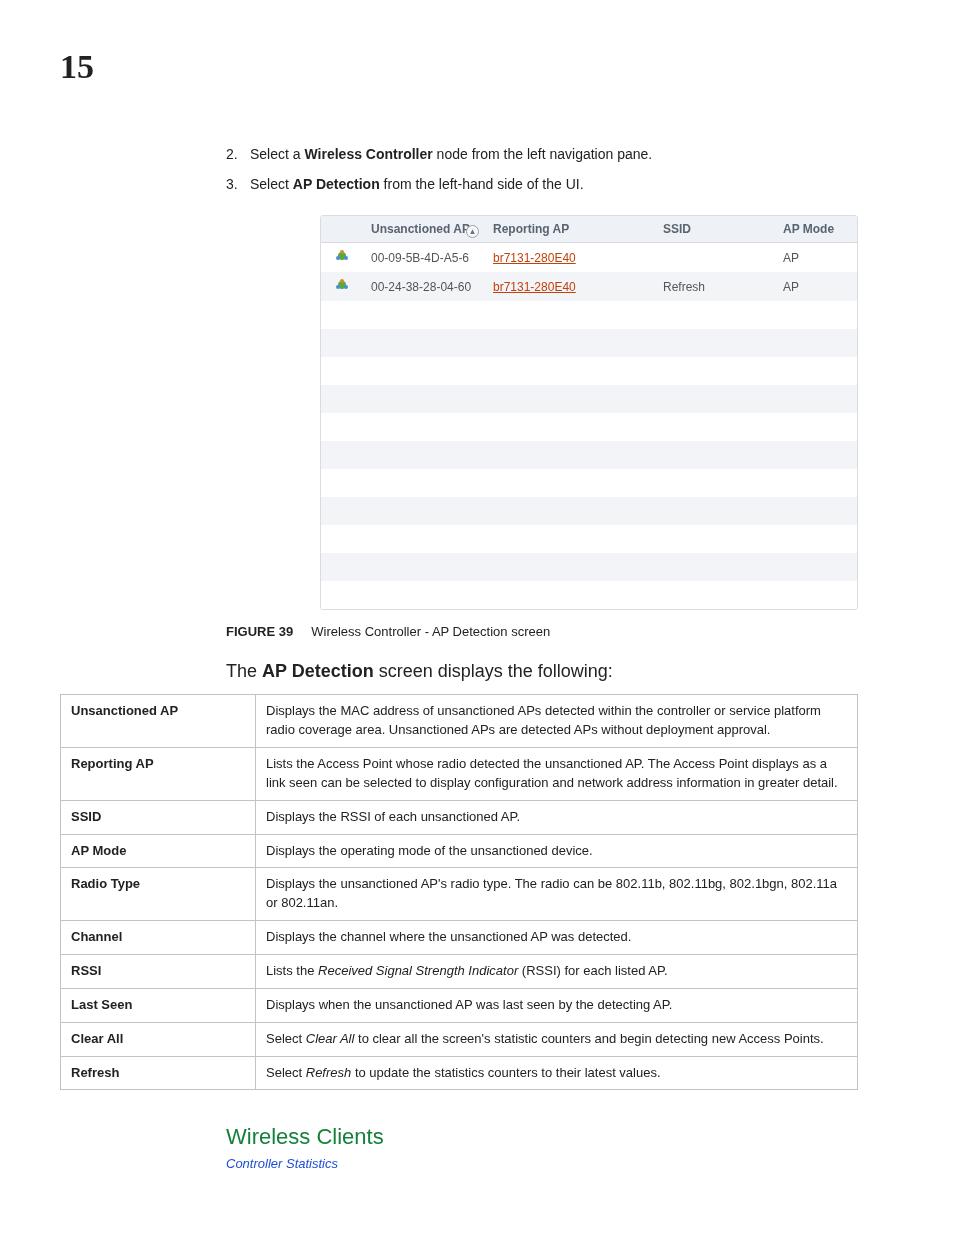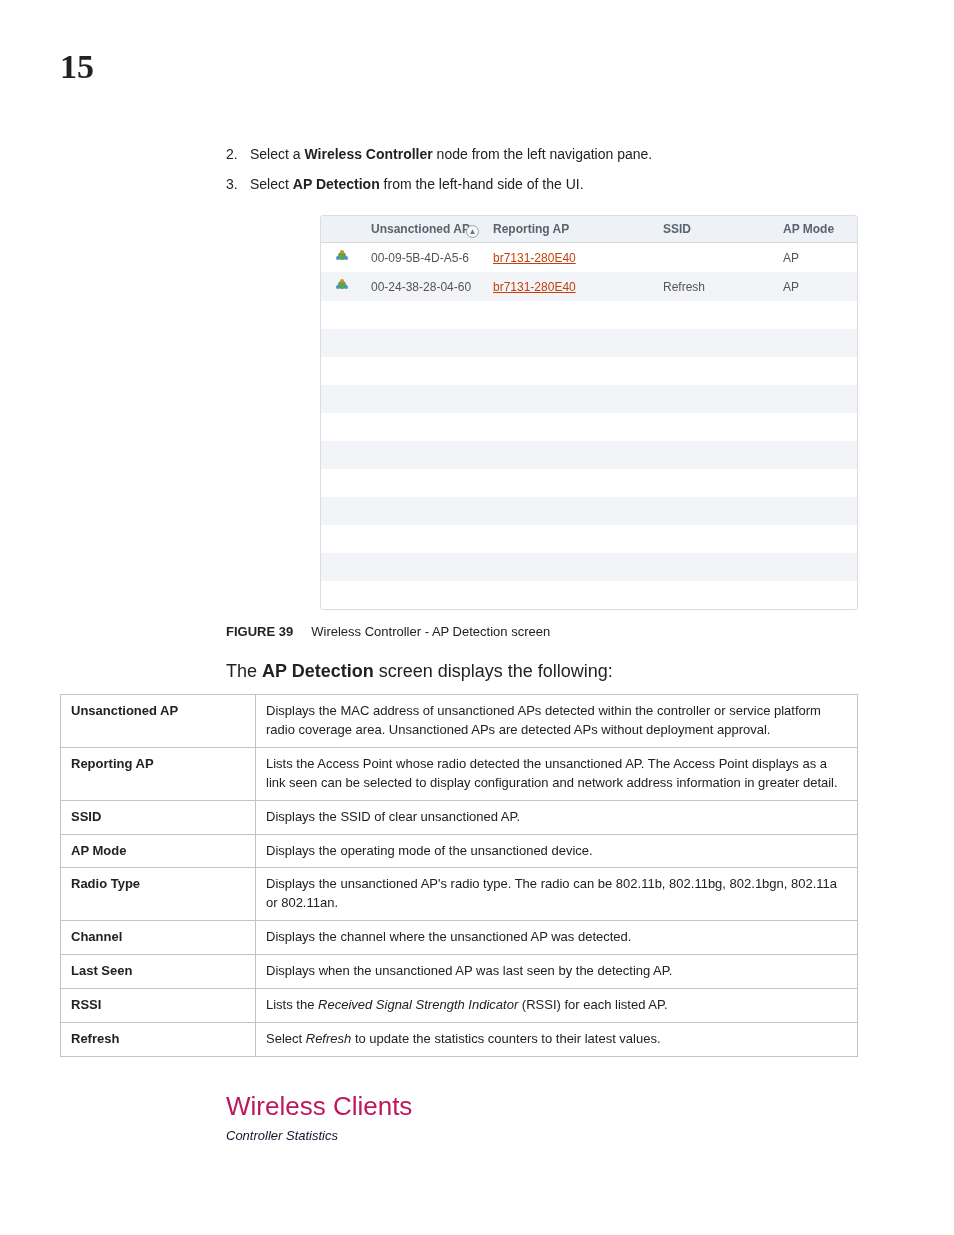--- a/index.html
+++ b/index.html
@@ -119,27 +119,27 @@
   }
   .deftbl td.term {
     width: 195px;
     font-weight: 700;
   }
   .deftbl td.desc i { font-style: italic; }
 
   h2.section {
     font-family: Arial, Helvetica, sans-serif;
     font-weight: 400;
-    font-size: 26px;
-    color: #be185d;
+    font-size: 22px;
+    color: #15803d;
     margin: 34px 0 6px 0;
   }
   .breadcrumb {
     font-size: 13px;
-    color: #0f172a;
+    color: #1d4ed8;
     font-style: italic;
   }
 </style>
 </head>
 <body>
 
 <div class="page">
   <div class="page-no">15</div>
 
   <div class="content">
@@ -295,41 +295,45 @@
             <tr>
               <td class="term">Unsanctioned AP</td>
               <td class="desc">Displays the MAC address of unsanctioned APs detected within the controller or service platform radio coverage area. Unsanctioned APs are detected APs without deployment approval.</td>
             </tr>
             <tr>
               <td class="term">Reporting AP</td>
               <td class="desc">Lists the Access Point whose radio detected the unsanctioned AP. The Access Point displays as a link seen can be selected to display configuration and network address information in greater detail.</td>
             </tr>
             <tr>
               <td class="term">SSID</td>
-              <td class="desc">Displays the SSID of clear unsanctioned AP.</td>
+              <td class="desc">Displays the RSSI of each unsanctioned AP.</td>
             </tr>
             <tr>
               <td class="term">AP Mode</td>
               <td class="desc">Displays the operating mode of the unsanctioned device.</td>
             </tr>
             <tr>
               <td class="term">Radio Type</td>
               <td class="desc">Displays the unsanctioned AP's radio type. The radio can be 802.11b, 802.11bg, 802.1bgn, 802.11a or 802.11an.</td>
             </tr>
             <tr>
               <td class="term">Channel</td>
               <td class="desc">Displays the channel where the unsanctioned AP was detected.</td>
             </tr>
             <tr>
+              <td class="term">RSSI</td>
+              <td class="desc">Lists the <i>Received Signal Strength Indicator</i> (RSSI) for each listed AP.</td>
+            </tr>
+            <tr>
               <td class="term">Last Seen</td>
               <td class="desc">Displays when the unsanctioned AP was last seen by the detecting AP.</td>
             </tr>
             <tr>
-              <td class="term">RSSI</td>
-              <td class="desc">Lists the <i>Received Signal Strength Indicator</i> (RSSI) for each listed AP.</td>
+              <td class="term">Clear All</td>
+              <td class="desc">Select <i>Clear All</i> to clear all the screen's statistic counters and begin detecting new Access Points.</td>
             </tr>
             <tr>
               <td class="term">Refresh</td>
               <td class="desc">Select <i>Refresh</i> to update the statistics counters to their latest values.</td>
             </tr>
           </tbody>
       </table>
     </div>
 
     <h2 class="section">Wireless Clients</h2>

